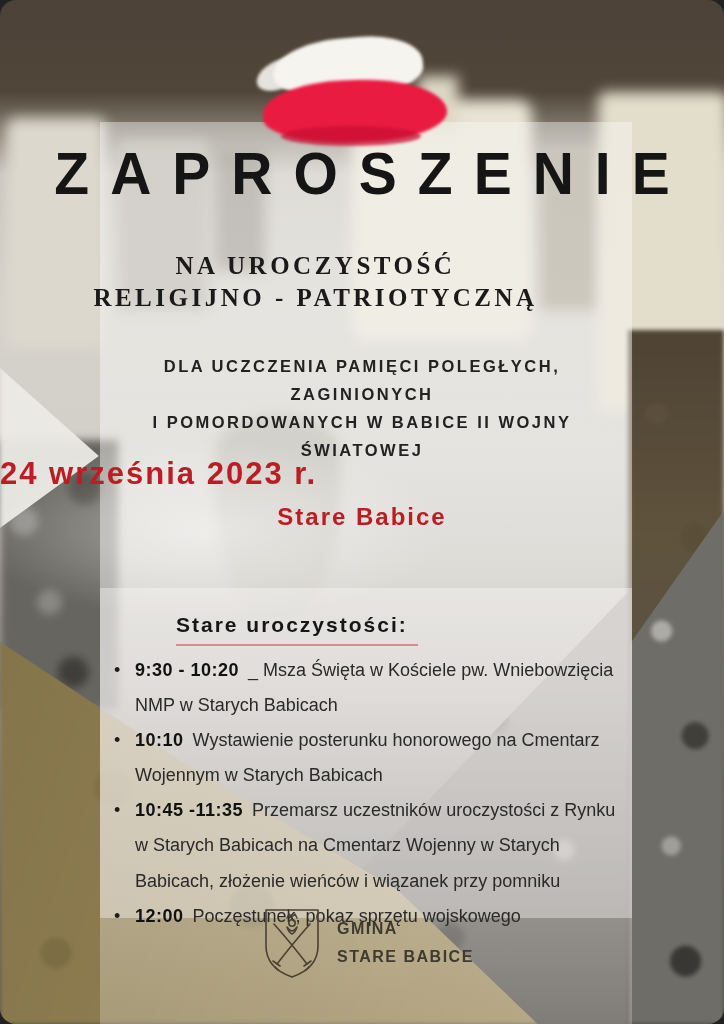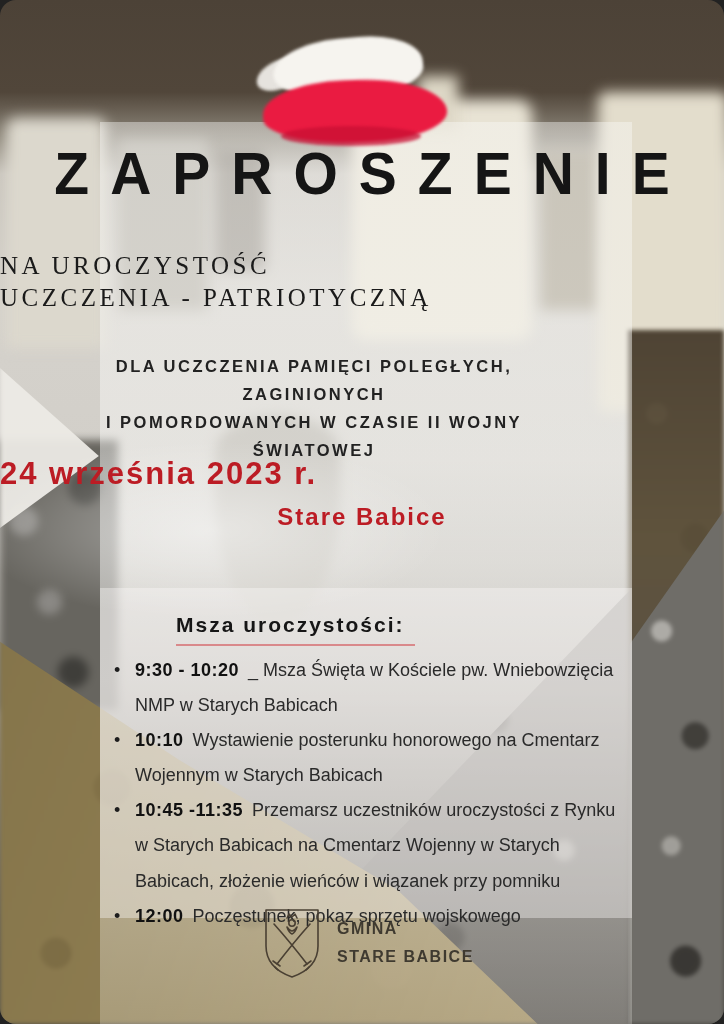--- a/index.html
+++ b/index.html
@@ -87,24 +87,24 @@
     border-radius:50%;transform:rotate(-25deg);}
   .flag-red{left:8px;top:50px;width:184px;height:62px;background:var(--flag-red,#ea1b41);
     border-radius:48% 52% 46% 54% / 55% 60% 48% 45%;transform:rotate(-2deg);}
   .flag-red2{left:26px;top:96px;width:140px;height:20px;background:#c90f33;opacity:.75;
     border-radius:50%;}
 
   
   .title{left:0;top:140px;width:724px;text-align:center;
     font-size:57px;font-weight:700;letter-spacing:21px;padding-left:21px;
     color:#151515;transform:scaleY(1.04);}
-  .subtitle{left:0;top:250px;width:724px;
-    font-family:"Liberation Serif", serif;font-weight:400;
+  .subtitle{left:0;top:250px;width:631px;text-align:center;
+    font-family:"Liberation Serif", serif;font-weight:700;
     font-size:25px;letter-spacing:3.5px;line-height:32px;color:#1a1a1a;}
-  .dedication{left:0;top:352px;width:628px;text-align:center;
+  .dedication{left:0;top:352px;width:724px;text-align:center;
     font-weight:700;font-size:16.5px;letter-spacing:2.5px;line-height:28px;color:#222;}
   .date{left:0;top:456px;width:724px;
     font-weight:700;font-size:31px;letter-spacing:2px;color:var(--accent-red,#bc1c24);}
   .place{left:0;top:503px;width:724px;text-align:center;
     font-weight:700;font-size:24px;letter-spacing:2px;color:var(--accent-red,#bc1c24);}
   .plan-title{left:176px;top:613px;
     font-weight:700;font-size:21px;letter-spacing:2px;color:#161616;
     border-bottom:2px solid var(--underline-pink,#d9898b);padding:0 10px 7px 0;}
   .schedule{left:112px;top:653px;width:512px;margin:0;padding:0;list-style:none;
     font-size:18px;line-height:1.95;color:#2a2a2a;}
@@ -145,34 +145,34 @@
     <div class="flag-white2"></div>
     <div class="flag-white"></div>
     <div class="flag-red"></div>
     <div class="flag-red2"></div>
   </div>
 
   <div class="abs title">ZAPROSZENIE</div>
 
   <div class="abs subtitle">
     <div>NA UROCZYSTOŚĆ</div>
-    <div>UCZCZENIA - PATRIOTYCZNĄ</div>
+    <div>RELIGIJNO - PATRIOTYCZNĄ</div>
   </div>
 
   <div class="abs dedication">
     <div>DLA UCZCZENIA PAMIĘCI POLEGŁYCH,</div>
     <div>ZAGINIONYCH</div>
-    <div>I POMORDOWANYCH W CZASIE II WOJNY</div>
+    <div>I POMORDOWANYCH W BABICE II WOJNY</div>
     <div>ŚWIATOWEJ</div>
   </div>
 
   <div class="abs date">24 września 2023 r.</div>
   <div class="abs place">Stare Babice</div>
 
-  <div class="abs plan-title">Msza uroczystości:</div>
+  <div class="abs plan-title">Stare uroczystości:</div>
   <ul class="abs schedule">
     <li>
       <span class="time">9:30 - 10:20</span><span class="desc">_ Msza Święta w Kościele pw. Wniebowzięcia NMP w Starych Babicach</span>
     </li>
     <li>
       <span class="time">10:10</span><span class="desc">Wystawienie posterunku honorowego na Cmentarz Wojennym w Starych Babicach</span>
     </li>
     <li>
       <span class="time">10:45 -11:35</span><span class="desc">Przemarsz uczestników uroczystości z Rynku w Starych Babicach na Cmentarz Wojenny w Starych Babicach, złożenie wieńców i wiązanek przy pomniku</span>
     </li>

